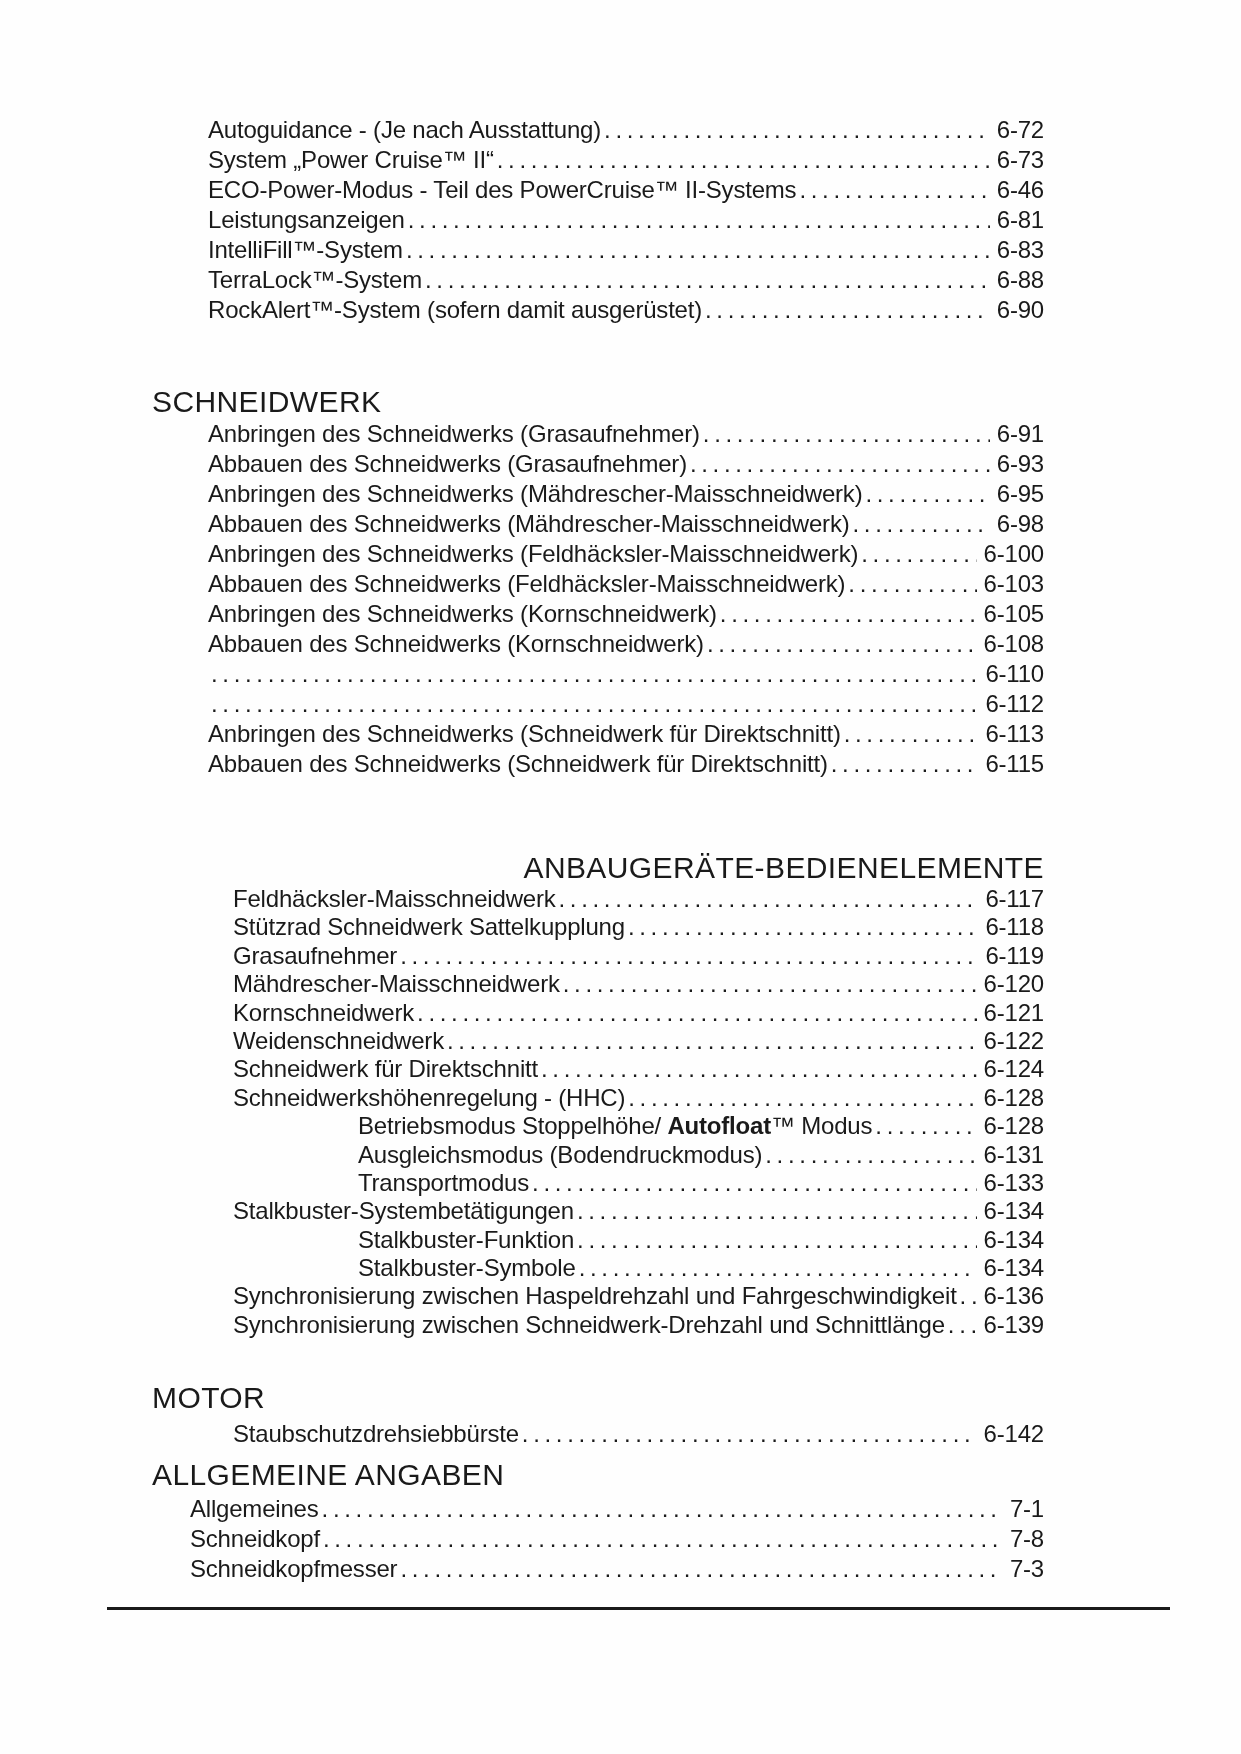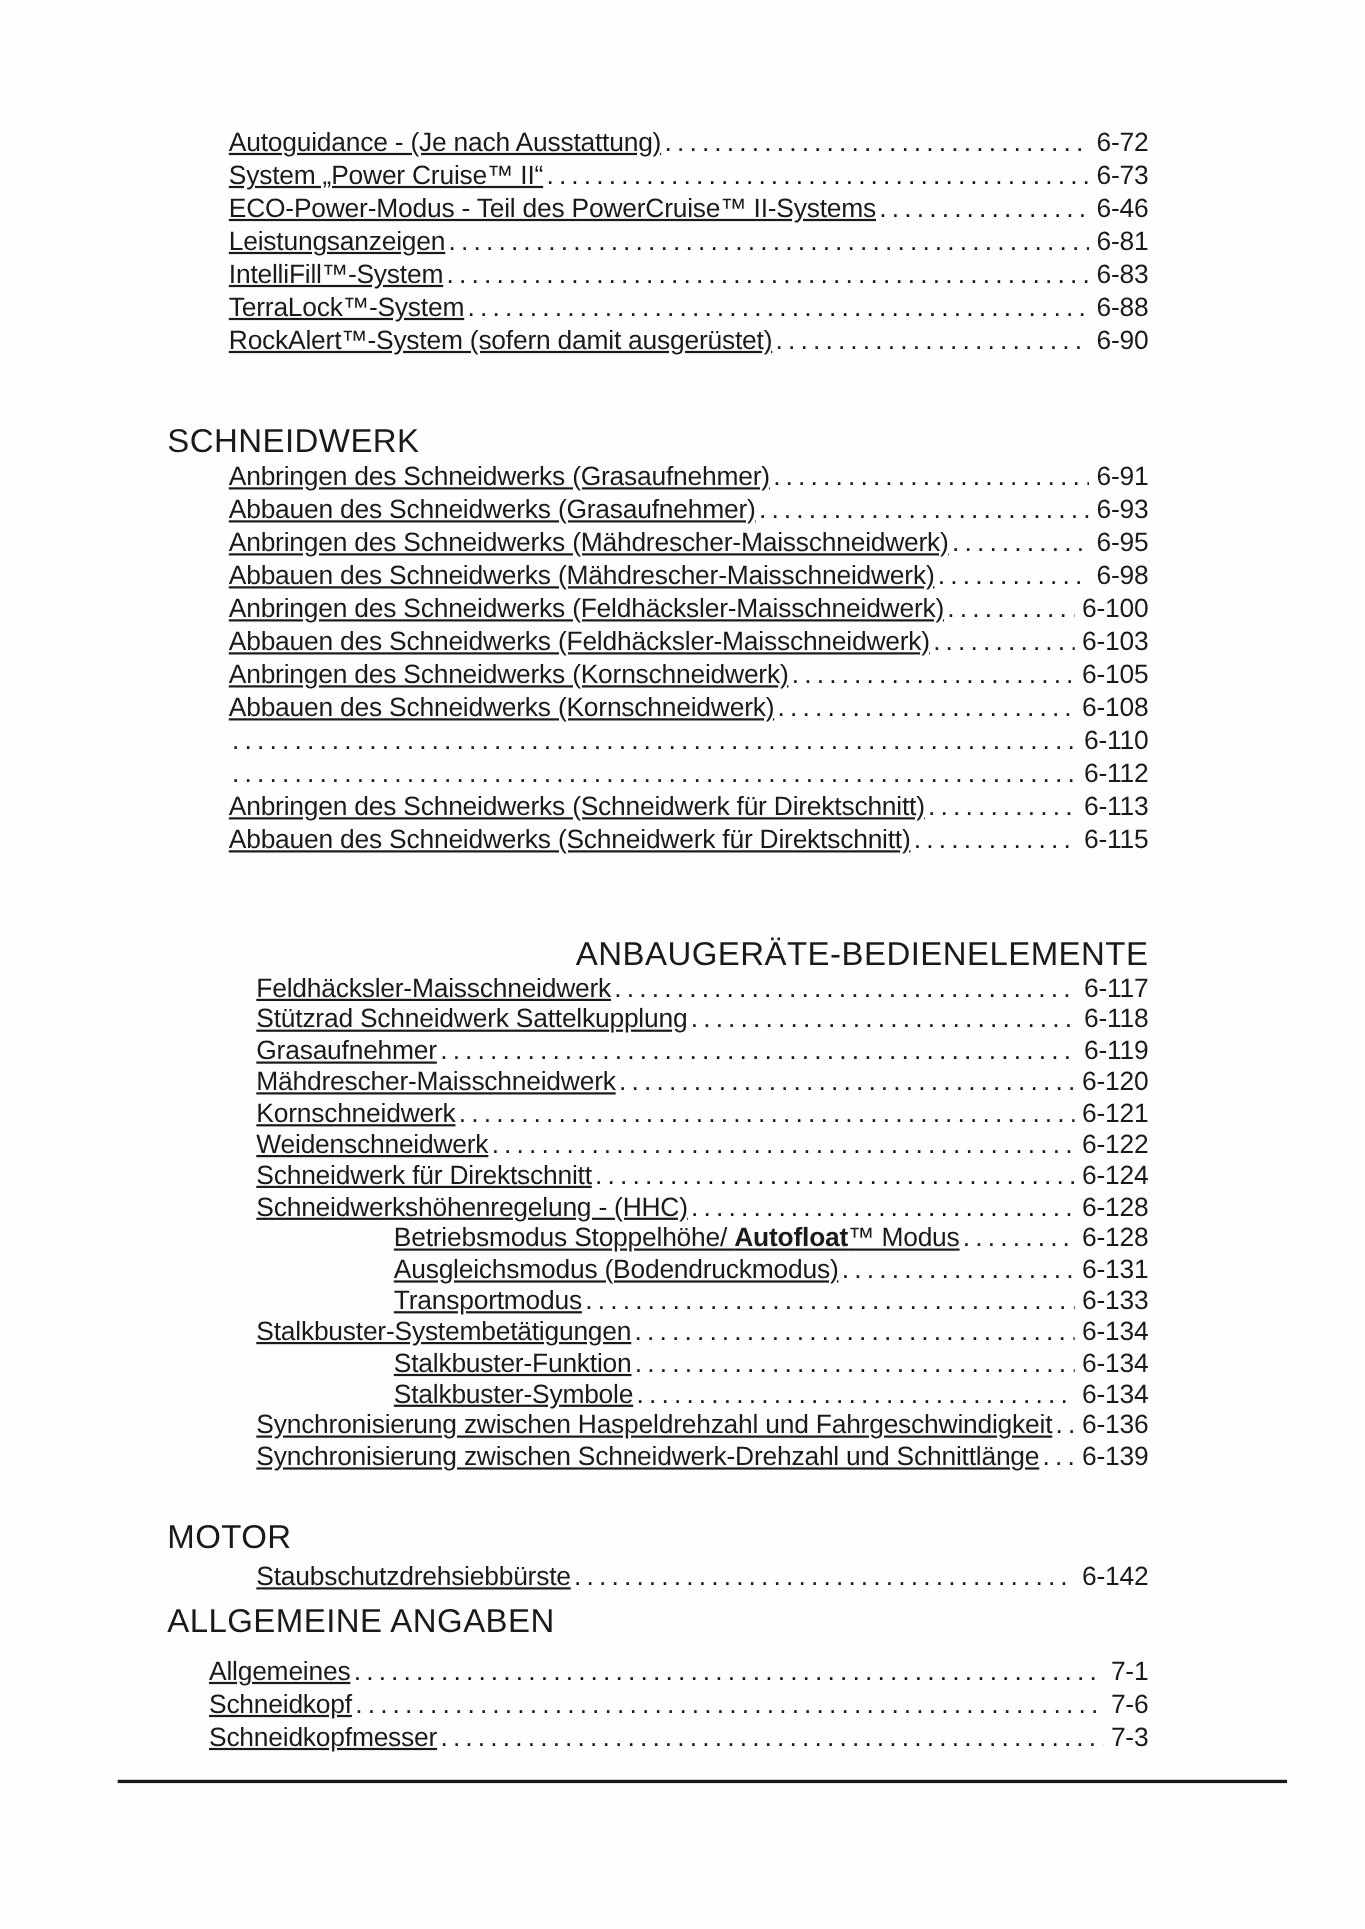--- a/index.html
+++ b/index.html
@@ -24,21 +24,21 @@
     letter-spacing:-0.2px;
   }
   
   .s0 .row,.s1 .row,.s3 .row,.s5 .row{height:30px;line-height:30px;}
   .s2 .row{height:28.4px;line-height:28.4px;}
   
   .ind-item{padding-left:101px;}
   .ind-deep{padding-left:126px;}
   .ind-sub{padding-left:251px;}
   .ind-shallow{padding-left:83px;}
-  .label{flex:0 0 auto;text-decoration:underline;}
+  .label{flex:0 0 auto;}
   .label .bold{font-weight:bold;}
   .leader{
     flex:1 1 auto;
     overflow:hidden;
     padding-left:3px;
     margin-right:7px;
     letter-spacing:-1px;
     min-width:10px;
   }
   .pagenum{flex:0 0 auto;}
@@ -55,21 +55,21 @@
     padding-left:4px;
   }
   
   .s0{margin-top:115px;}
   .s1 .section-heading{margin-top:60px;}
   .s2 .section-heading{margin-top:72px;text-align:right;}
   .s3 .section-heading{margin-top:42px;}
   .s3 .row{margin-top:4px;}
   .s4{margin-top:38px;}
   .s5 .section-heading{margin-top:9px;}
-  .s5 .rows{margin-top:13px;}
+  .s5 .rows{margin-top:2px;}
   .footer-rule{
     margin:23px 0 0 107px;
     width:1063px;
     height:3px;
     background:#1a1a1a;
   }
 </style>
 </head>
 <body>
 
@@ -276,21 +276,21 @@
         <div class="section-heading">ALLGEMEINE ANGABEN</div>
         <div class="rows">
           <div class="row ind-shallow">
             <span class="label">Allgemeines</span>
             <span class="leader">. . . . . . . . . . . . . . . . . . . . . . . . . . . . . . . . . . . . . . . . . . . . . . . . . . . . . . . . . . . . . . . . . . . . . . . . . . . . . . . . . . . . . . . . . . . . . . . . . . . . . . . . . . . . . . . . . . . . . . . . . . . . . . . . . . . . . . . . . . . . . . . . . . . . . . . . . . . . . . . . </span>
             <span class="pagenum">7-1</span>
           </div>
           <div class="row ind-shallow">
             <span class="label">Schneidkopf</span>
             <span class="leader">. . . . . . . . . . . . . . . . . . . . . . . . . . . . . . . . . . . . . . . . . . . . . . . . . . . . . . . . . . . . . . . . . . . . . . . . . . . . . . . . . . . . . . . . . . . . . . . . . . . . . . . . . . . . . . . . . . . . . . . . . . . . . . . . . . . . . . . . . . . . . . . . . . . . . . . . . . . . . . . . </span>
-            <span class="pagenum">7-6</span>
+            <span class="pagenum">7-8</span>
           </div>
           <div class="row ind-shallow">
             <span class="label">Schneidkopfmesser</span>
             <span class="leader">. . . . . . . . . . . . . . . . . . . . . . . . . . . . . . . . . . . . . . . . . . . . . . . . . . . . . . . . . . . . . . . . . . . . . . . . . . . . . . . . . . . . . . . . . . . . . . . . . . . . . . . . . . . . . . . . . . . . . . . . . . . . . . . . . . . . . . . . . . . . . . . . . . . . . . . . . . . . . . . . </span>
             <span class="pagenum">7-3</span>
           </div>
         </div>
       </div>
     </div>
   <div class="footer-rule"></div>

